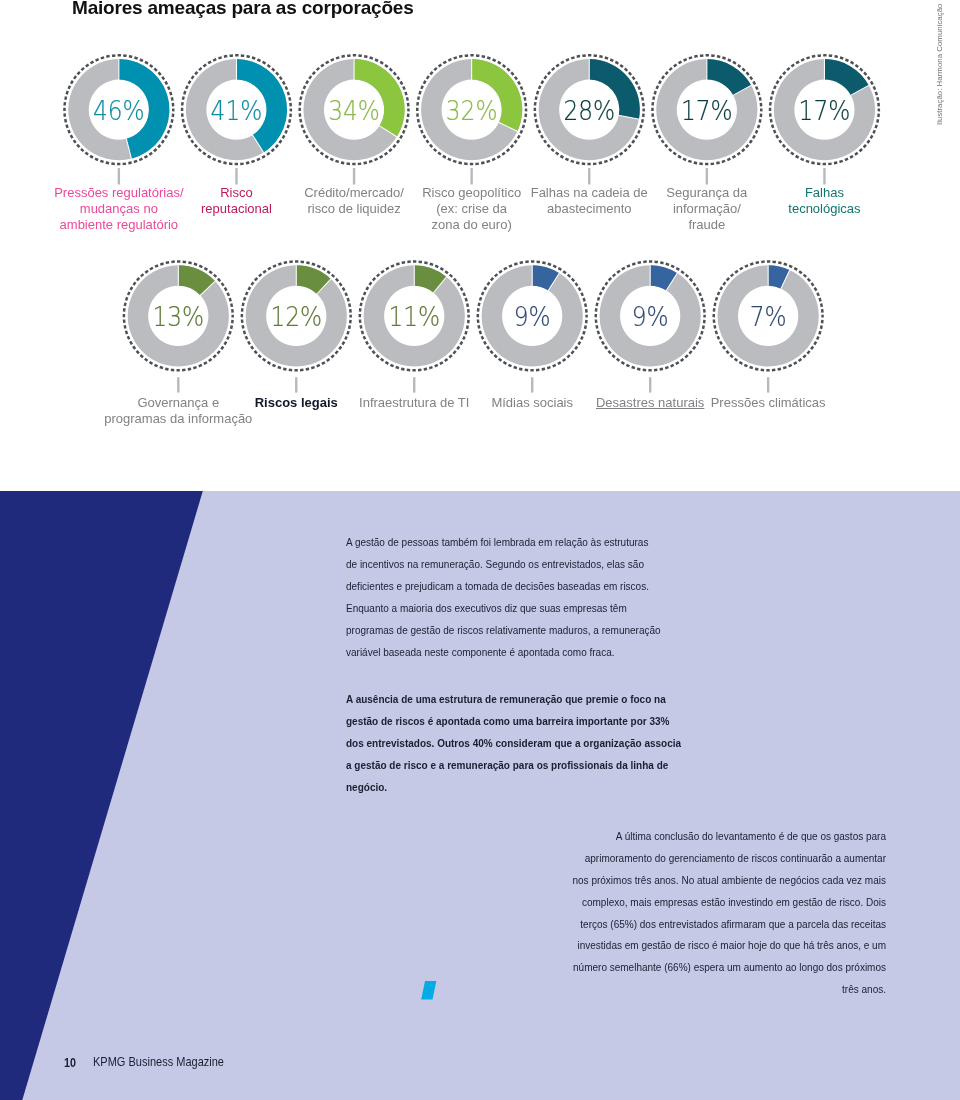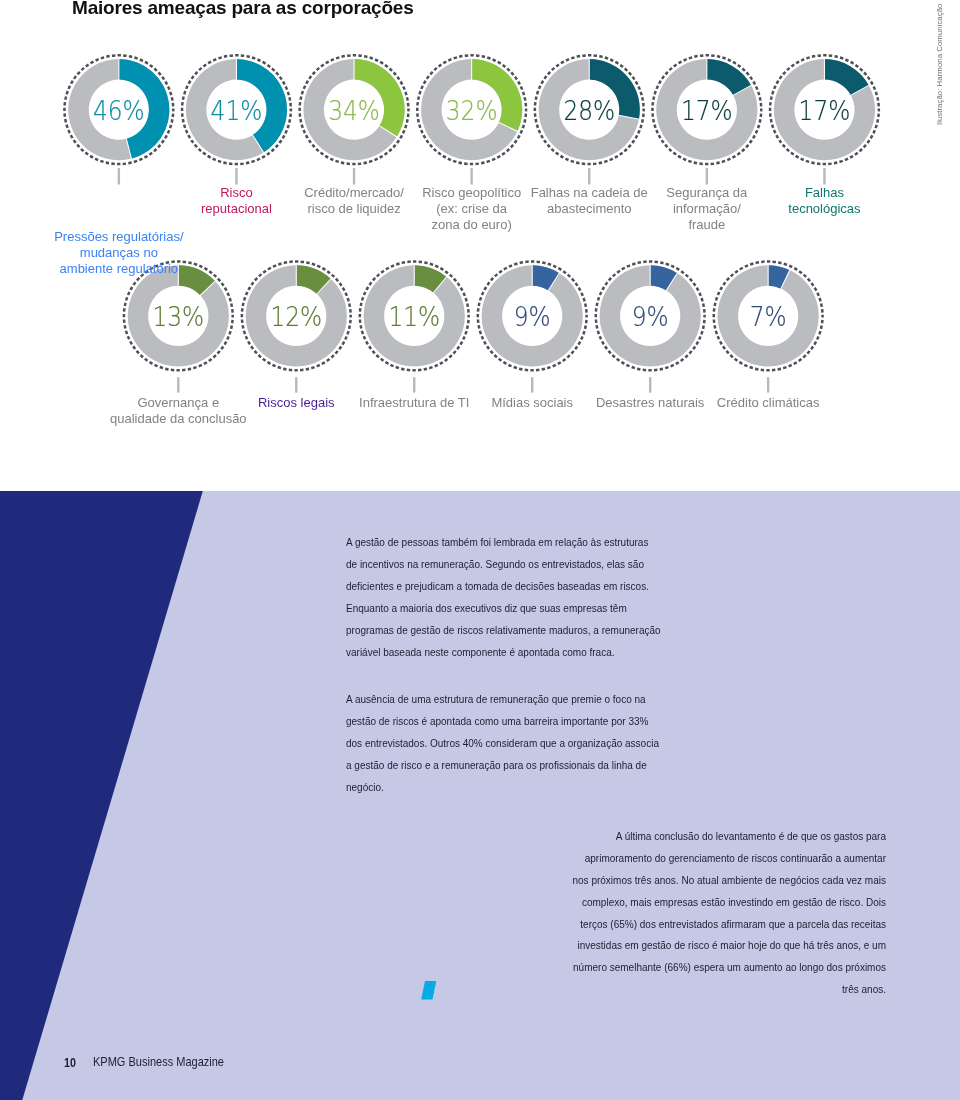--- a/index.html
+++ b/index.html
@@ -177,55 +177,55 @@
           <text x="0" y="0" text-anchor="middle" fill="#304872" font-family="&quot;DejaVu Sans&quot;,sans-serif" font-weight="200" font-size="27.2" stroke="#304872" stroke-width="0.22">7%</text>
         </g>
         <rect x="766.95" y="377.2" width="2.4" height="15.4" fill="#b8b9bd"></rect>
       </g>
     </svg>
 
   <div class="title" style="color: rgb(17, 17, 17);">Maiores ameaças para as corporações</div>
   <div class="sidecap" style="color: rgb(111, 113, 117);">Ilustração: Harmona Comunicação</div>
 
   <div id="labels">
-      <div class="lbl" style="left: 33.85px; top: 185.2px; width: 170px; color: #3b82f6; margin-top: 44px;">Pressões regulatórias/
+      <div class="lbl" style="left: 33.85px; top: 185.2px; width: 170px; color: #ec4899;">Pressões regulatórias/
 mudanças no
 ambiente regulatório</div>
       <div class="lbl" style="left: 151.45px; top: 185.2px; width: 170px; color: #be185d;">Risco
 reputacional</div>
       <div class="lbl" style="left: 269.05px; top: 185.2px; width: 170px; color: rgb(128, 130, 133);">Crédito/mercado/
 risco de liquidez</div>
       <div class="lbl" style="left: 386.65px; top: 185.2px; width: 170px; color: rgb(128, 130, 133);">Risco geopolítico
 (ex: crise da
 zona do euro)</div>
       <div class="lbl" style="left: 504.25px; top: 185.2px; width: 170px; color: rgb(128, 130, 133);">Falhas na cadeia de
 abastecimento</div>
       <div class="lbl" style="left: 621.85px; top: 185.2px; width: 170px; color: rgb(128, 130, 133);">Segurança da
 informação/
 fraude</div>
       <div class="lbl" style="left: 739.45px; top: 185.2px; width: 170px; color: #0f766e;">Falhas
 tecnológicas</div>
       <div class="lbl" style="left: 93.3px; top: 394.9px; width: 170px; color: rgb(128, 130, 133);">Governança e
-qualidade da conclusão</div>
-      <div class="lbl" style="left: 211.27px; top: 394.9px; width: 170px; color: #4c1d95;">Riscos legais</div>
+programas da informação</div>
+      <div class="lbl" style="left: 211.27px; top: 394.9px; width: 170px; color: #0f172a; font-weight: bold;">Riscos legais</div>
       <div class="lbl" style="left: 329.24px; top: 394.9px; width: 170px; color: rgb(128, 130, 133);">Infraestrutura de TI</div>
       <div class="lbl" style="left: 447.21px; top: 394.9px; width: 170px; color: rgb(128, 130, 133);">Mídias sociais</div>
-      <div class="lbl" style="left: 565.18px; top: 394.9px; width: 170px; color: rgb(128, 130, 133);">Desastres naturais</div>
-      <div class="lbl" style="left: 683.15px; top: 394.9px; width: 170px; color: rgb(128, 130, 133);">Crédito climáticas</div>
+      <div class="lbl" style="left: 565.18px; top: 394.9px; width: 170px; color: rgb(128, 130, 133); text-decoration: underline;">Desastres naturais</div>
+      <div class="lbl" style="left: 683.15px; top: 394.9px; width: 170px; color: rgb(128, 130, 133);">Pressões climáticas</div>
     </div>
   <div id="paras">
       <div class="para" style="top: 532.3px; color: rgb(26, 32, 49);">
         <div class="pline">A gestão de pessoas também foi lembrada em relação às estruturas</div>
         <div class="pline">de incentivos na remuneração. Segundo os entrevistados, elas são</div>
         <div class="pline">deficientes e prejudicam a tomada de decisões baseadas em riscos.</div>
         <div class="pline">Enquanto a maioria dos executivos diz que suas empresas têm</div>
         <div class="pline">programas de gestão de riscos relativamente maduros, a remuneração</div>
         <div class="pline">variável baseada neste componente é apontada como fraca.</div>
       </div>
-      <div class="para" style="top: 689px; color: rgb(26, 32, 49);">
+      <div class="para" style="top: 689px; color: rgb(26, 32, 49); font-weight: bold;">
         <div class="pline">A ausência de uma estrutura de remuneração que premie o foco na</div>
         <div class="pline">gestão de riscos é apontada como uma barreira importante por 33%</div>
         <div class="pline">dos entrevistados. Outros 40% consideram que a organização associa</div>
         <div class="pline">a gestão de risco e a remuneração para os profissionais da linha de</div>
         <div class="pline">negócio.</div>
       </div>
       <div class="para" style="top: 826px; color: rgb(26, 32, 49); text-align: right;">
         <div class="pline">A última conclusão do levantamento é de que os gastos para</div>
         <div class="pline">aprimoramento do gerenciamento de riscos continuarão a aumentar</div>
         <div class="pline">nos próximos três anos. No atual ambiente de negócios cada vez mais</div>

